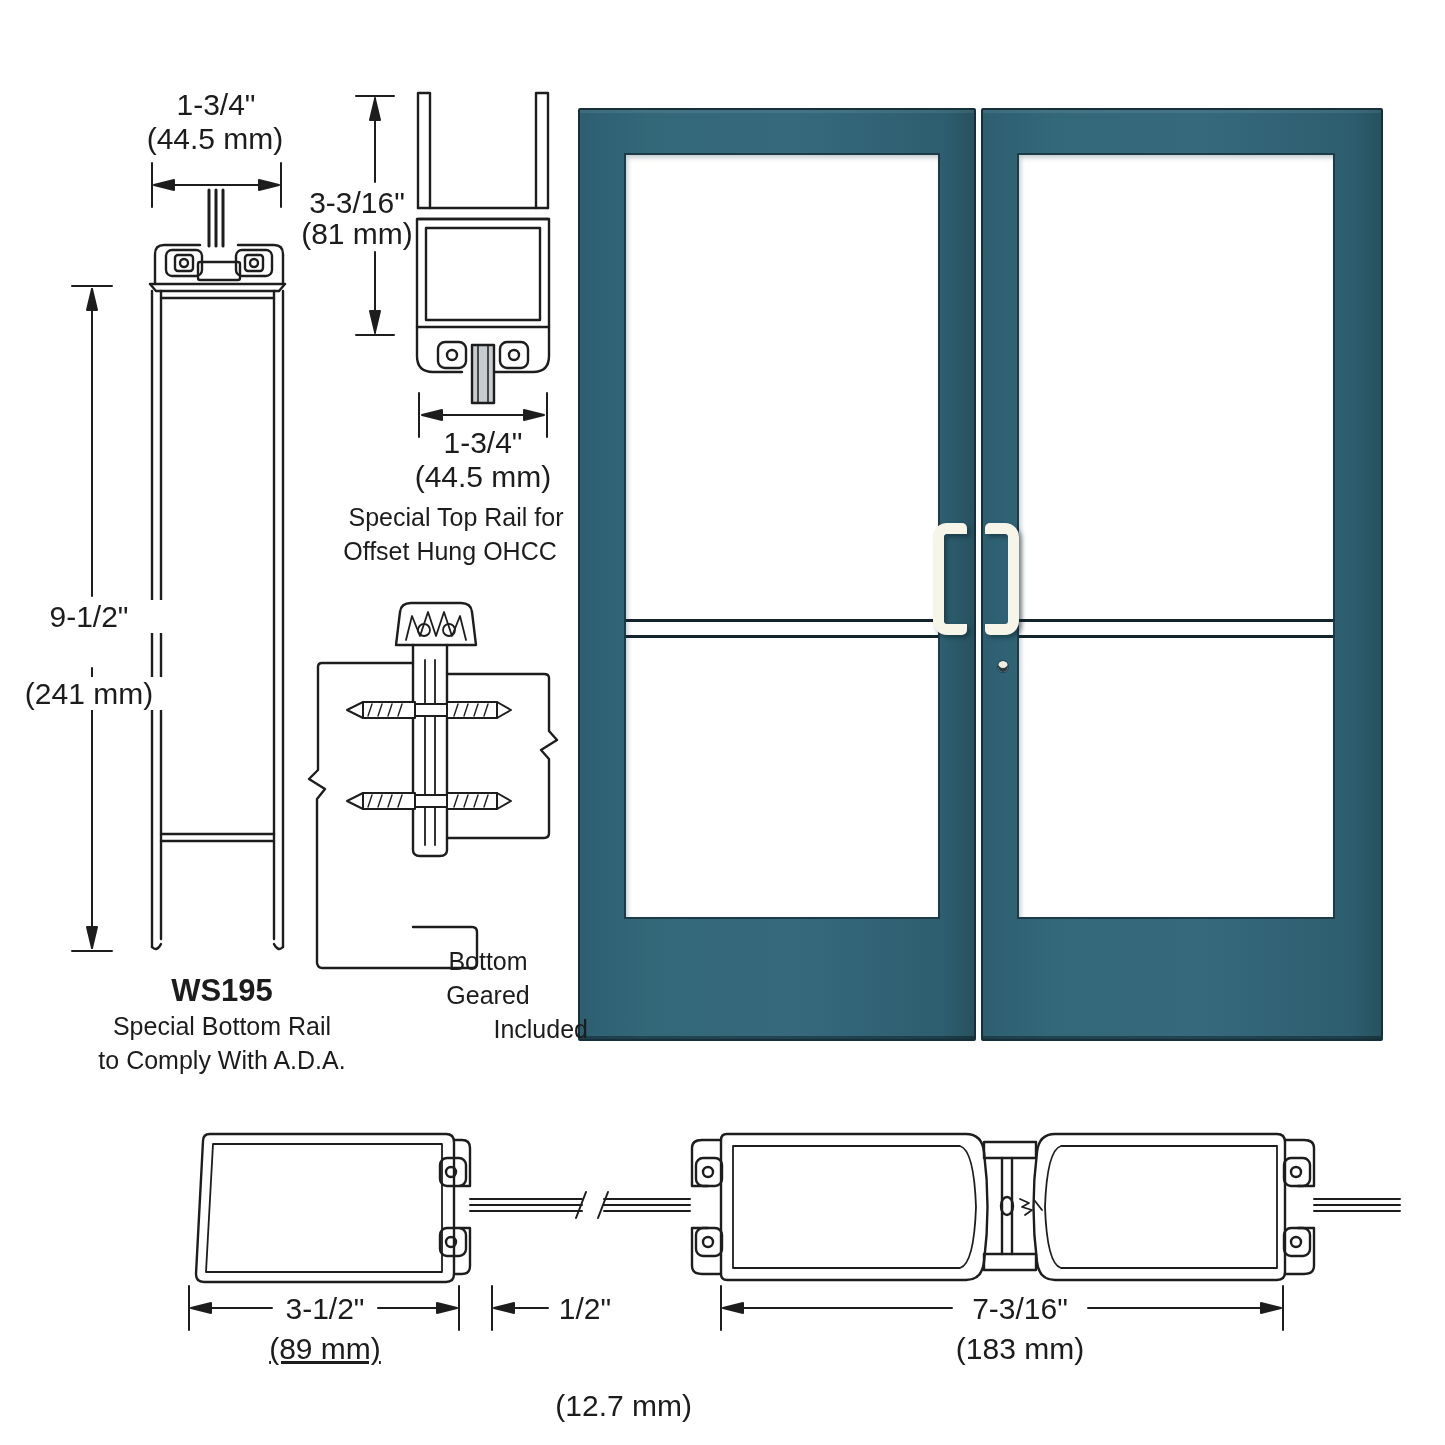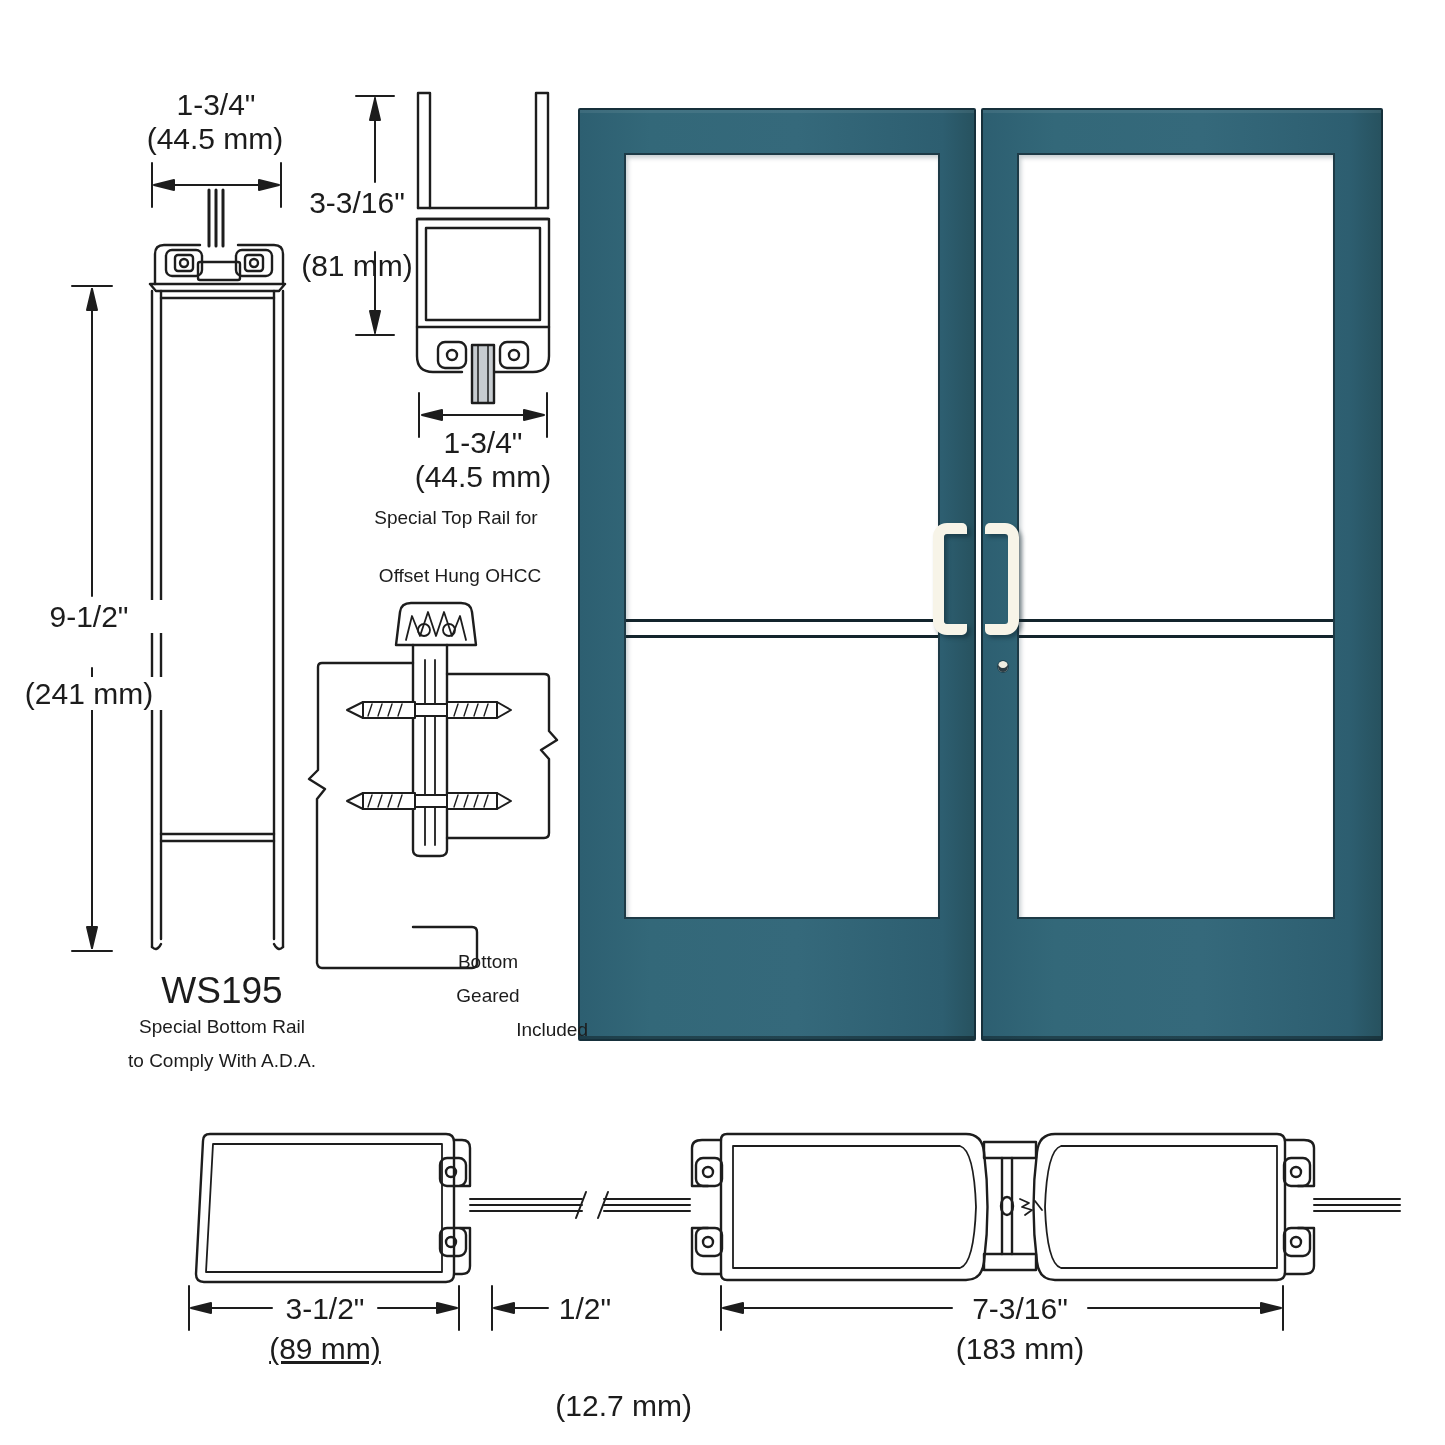--- a/index.html
+++ b/index.html
@@ -1,21 +1,21 @@
 <!DOCTYPE html>
 <html><head>
 <meta charset="utf-8">
 <style>
   html,body{margin:0;padding:0;background:#ffffff;}
   #stage{position:relative;width:1445px;height:1445px;background:#ffffff;overflow:hidden;
          font-family:"Liberation Sans", sans-serif;color:#1d1d1d;}
   #lineart{position:absolute;left:0;top:0;}
   .lbl{position:absolute;text-align:center;font-size:30px;line-height:33px;color:#1c1c1c;white-space:nowrap;}
-  .lbl.small{font-size:19px;}
-  .lbl.bold{font-weight:normal;font-size:37px;}
+  .lbl.small{font-size:25px;}
+  .lbl.bold{font-weight:bold;font-size:31px;}
   .lbl.onLine{background:#ffffff;padding:0 6px;}
   
   .door{position:absolute;top:108px;height:933px;box-sizing:border-box;
         background:linear-gradient(90deg,#2d5f71 0%,#336879 18%,#35697b 55%,#2d5e70 92%,#27525f 100%);
         border:2px solid #16303b;border-radius:2px;
         box-shadow:inset 0 3px 0 rgba(255,255,255,.08), inset 0 -3px 0 rgba(0,0,0,.35);}
   #door-left{left:578px;width:398px;}
   #door-right{left:981px;width:402px;}
   .glass{position:absolute;top:45px;height:762px;background:#ffffff;
          box-shadow:0 0 0 2px #1d3a46, inset 2px 3px 4px rgba(30,60,70,.25);}
@@ -179,27 +179,27 @@
       <path d="M721,1286 V1330 M1283,1286 V1330 M726,1308 H952 M1088,1308 H1279"></path>
       <polygon points="723,1308 743,1303 743,1313" fill="#1d1d1d"></polygon>
       <polygon points="1281,1308 1261,1303 1261,1313" fill="#1d1d1d"></polygon>
     </g>
   </svg>
 
   <div class="lbl" style="left:136px;top:88px;width:160px;">1-3/4"</div>
   <div class="lbl" style="left:115px;top:122px;width:200px;">(44.5 mm)</div>
 
   <div class="lbl" style="left:277px;top:186px;width:160px;">3-3/16"</div>
-  <div class="lbl" style="left:277px;top:217px;width:160px;margin-top:32px;">(81 mm)</div>
+  <div class="lbl" style="left:277px;top:217px;width:160px;">(81 mm)</div>
 
   <div class="lbl" style="left:403px;top:426px;width:160px;">1-3/4"</div>
   <div class="lbl" style="left:383px;top:460px;width:200px;">(44.5 mm)</div>
 
   <div class="lbl small" style="left:306px;top:501px;width:300px;">Special Top Rail for</div>
-  <div class="lbl small" style="left:310px;top:535px;width:300px;margin-top:24px;">Offset Hung OHCC</div>
+  <div class="lbl small" style="left:300px;top:535px;width:300px;">Offset Hung OHCC</div>
 
   <div class="lbl onLine" style="left:13px;top:600px;width:140px;">9-1/2"</div>
   <div class="lbl onLine" style="left:3px;top:633px;width:160px;margin-top:44px;">(241 mm)</div>
 
   <div class="lbl bold" style="left:122px;top:974px;width:200px;">WS195</div>
   <div class="lbl small" style="left:72px;top:1010px;width:300px;">Special Bottom Rail</div>
   <div class="lbl small" style="left:72px;top:1044px;width:300px;">to Comply With A.D.A.</div>
 
   <div class="lbl small" style="left:388px;top:945px;width:200px;">Bottom</div>
   <div class="lbl small" style="left:388px;top:979px;width:200px;">Geared</div>

